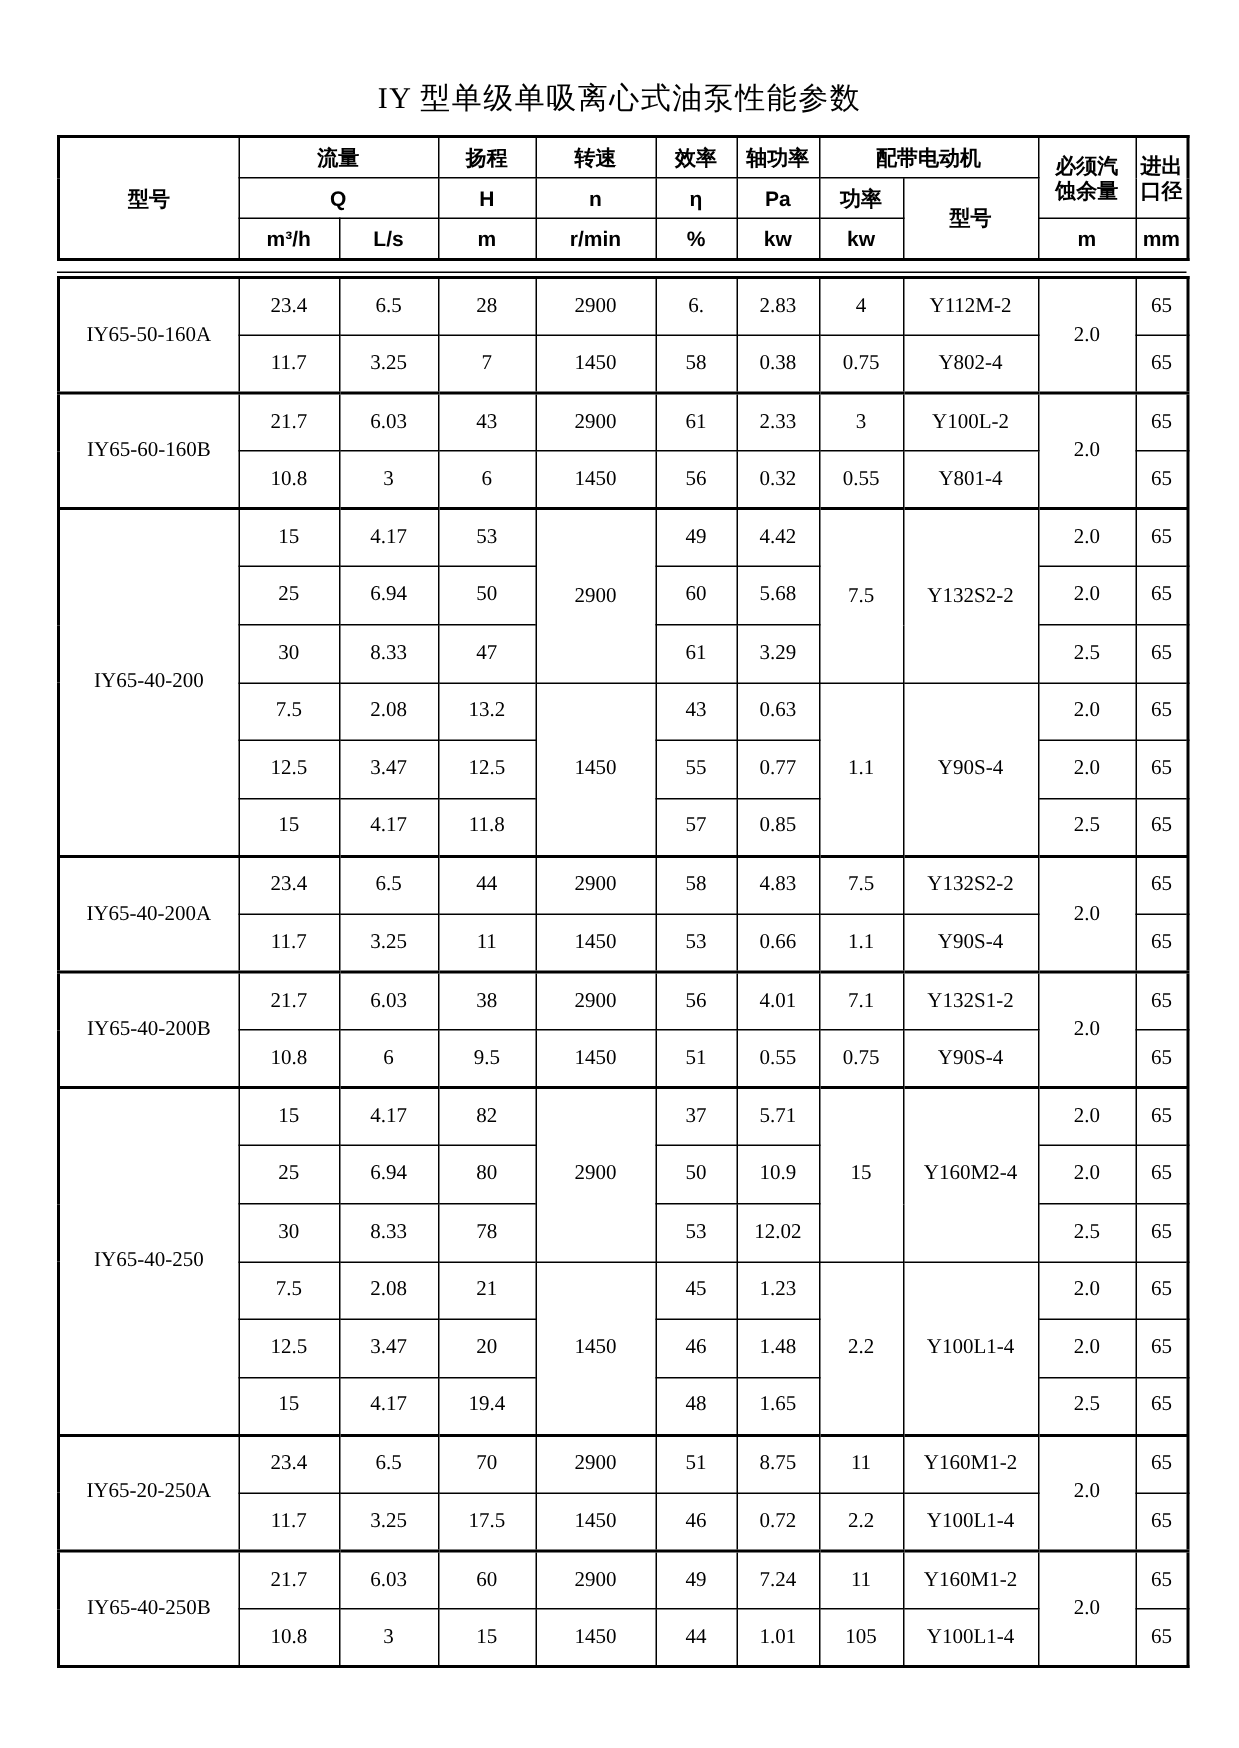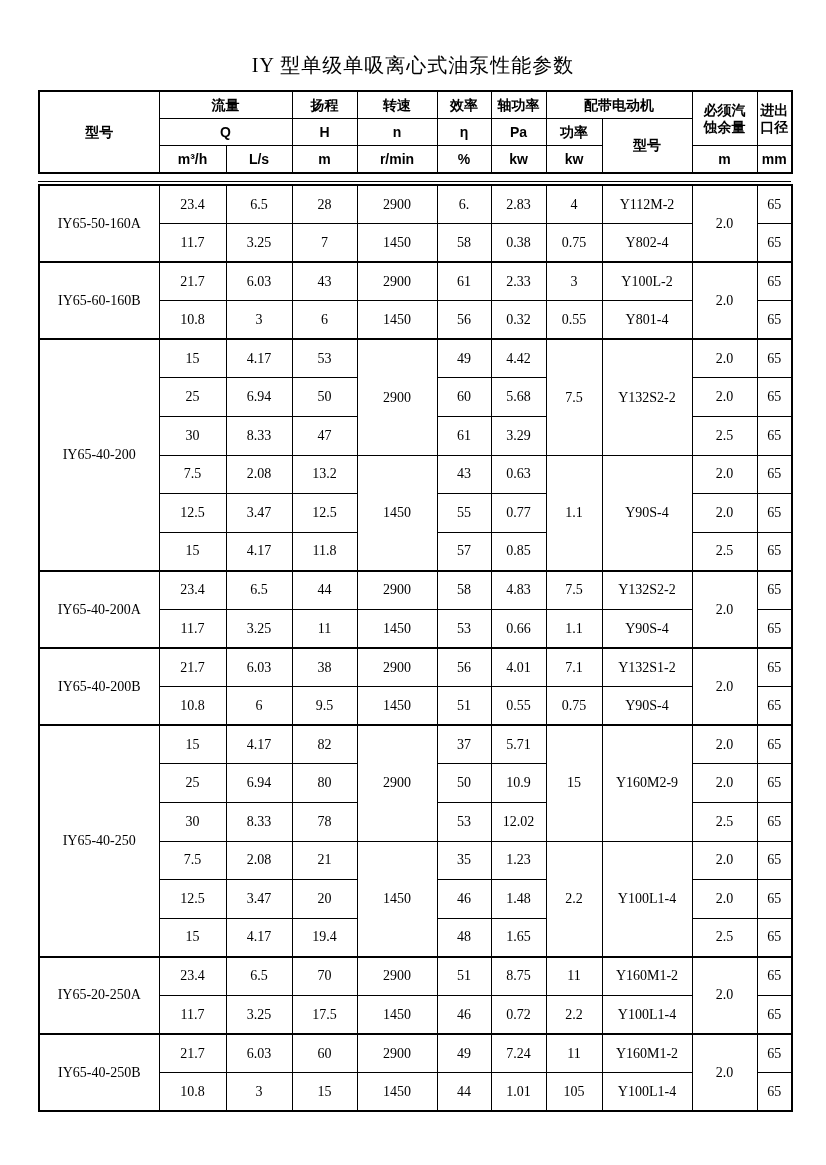--- a/index.html
+++ b/index.html
@@ -283,21 +283,21 @@
         </tr>
         <tr class="group-start">
           <td rowspan="6">IY65-40-250</td>
           <td>15</td>
           <td>4.17</td>
           <td>82</td>
           <td rowspan="3">2900</td>
           <td>37</td>
           <td>5.71</td>
           <td rowspan="3">15</td>
-          <td rowspan="3">Y160M2-9</td>
+          <td rowspan="3">Y160M2-4</td>
           <td>2.0</td>
           <td>65</td>
         </tr>
         <tr>
           <td>25</td>
           <td>6.94</td>
           <td>80</td>
           <td>50</td>
           <td>10.9</td>
           <td>2.0</td>
@@ -310,21 +310,21 @@
           <td>53</td>
           <td>12.02</td>
           <td>2.5</td>
           <td>65</td>
         </tr>
         <tr>
           <td>7.5</td>
           <td>2.08</td>
           <td>21</td>
           <td rowspan="3">1450</td>
-          <td>35</td>
+          <td>45</td>
           <td>1.23</td>
           <td rowspan="3">2.2</td>
           <td rowspan="3">Y100L1-4</td>
           <td>2.0</td>
           <td>65</td>
         </tr>
         <tr>
           <td>12.5</td>
           <td>3.47</td>
           <td>20</td>

